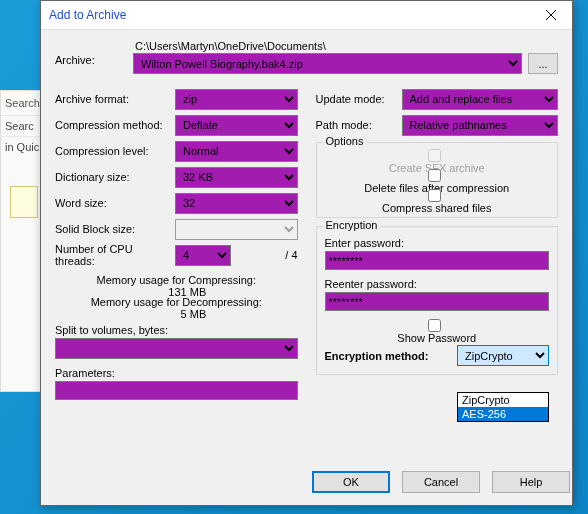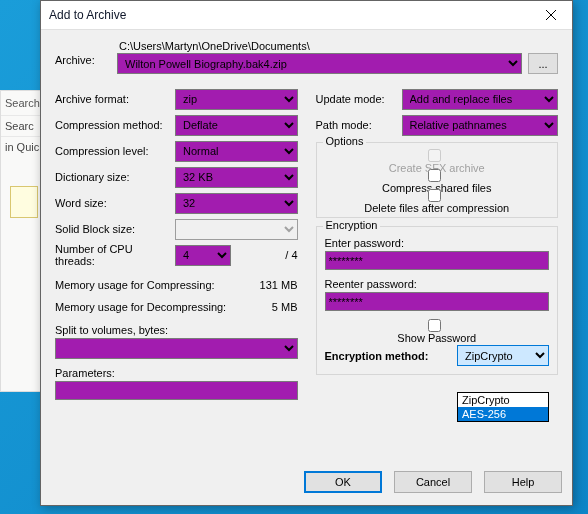--- a/index.html
+++ b/index.html
@@ -61,38 +61,38 @@
   flex-direction: column;
 }
 .titlebar {
   height: 28px;
   background: #fff;
   display: flex;
   align-items: center;
   padding: 0 0 0 8px;
   border-bottom: 1px solid #e0e0e0;
 }
-.titlebar .title { flex: 1; font-size: 12px; color: #0f172a; }
+.titlebar .title { flex: 1; font-size: 12px; color: #1d4ed8; }
 .titlebar .close {
   width: 42px;
   height: 28px;
   display: flex;
   align-items: center;
   justify-content: center;
   cursor: pointer;
 }
 .titlebar .close svg { width: 10px; height: 10px; }
 .content {
   flex: 1;
   padding: 10px 14px 6px 14px;
   overflow: hidden;
   color: #000;
 }
 .path-row { display: flex; margin-bottom: 2px; }
-.path-col { flex: 1; margin-left: 10px; }
+.path-col { flex: 1; margin-left: 26px; }
 .path-text { font-size: 11px; margin-bottom: 1px; padding-left: 2px; }
 .combo, input[type="text"], input[type="password"] {
   font-family: inherit;
   font-size: 11px;
   border: 1px solid #7a7a7a;
   background: #a21caf;
   height: 19px;
   padding: 0 3px;
   box-sizing: border-box;
 }
@@ -116,21 +116,21 @@
 .form-row {
   display: flex;
   align-items: center;
   height: 26px;
 }
 .form-row .lbl { width: 120px; }
 .form-row .ctrl { flex: 1; }
 .form-row select, .form-row input { width: 100%; }
 .thread-row select { width: 56px; }
 .thread-total { margin-left: 8px; }
-.mem-row { display: flex; height: 22px; align-items: center; }
+.mem-row { display: flex; height: 22px; align-items: center; flex-direction: column; }
 .mem-row .ml { flex: 1; }
 .mem-row .mv { text-align: right; width: 60px; }
 .fieldset {
   border: 1px solid #d6d6d6;
   margin: 4px 0 8px 0;
   padding: 6px 8px 8px 8px;
   position: relative;
 }
 .fieldset .legend {
   position: absolute;
@@ -156,21 +156,21 @@
 }
 .dropdown-open .opt { padding: 1px 4px; }
 .dropdown-open .opt.sel { background: #0078d7; color: #fff; }
 .split-label { margin: 6px 0 2px 0; }
 .param-label { margin: 8px 0 2px 0; }
 .full-input { width: 100%; }
 .buttons {
   display: flex;
   justify-content: flex-end;
   gap: 12px;
-  padding: 10px 10px 12px 0;
+  padding: 10px 2px 12px 0;
   border-top: 0;
 }
 .btn {
   width: 78px;
   height: 22px;
   border: 1px solid #adadad;
   background: #e1e1e1;
   font-size: 11px;
   cursor: pointer;
 }
@@ -285,25 +285,25 @@
         </div>
 
         <div class="fieldset">
           <div class="legend">Options</div>
           <div class="chk-row disabled-chk">
             <input type="checkbox" disabled="" style="">
             <span>Create SFX archive</span>
           </div>
           <div class="chk-row">
             <input type="checkbox" style="">
-            <span>Compress shared files</span>
+            <span>Delete files after compression</span>
           </div>
           <div class="chk-row">
             <input type="checkbox" style="">
-            <span>Delete files after compression</span>
+            <span>Compress shared files</span>
           </div>
         </div>
 
         <div class="fieldset">
           <div class="legend">Encryption</div>
           <div class="enc-label">Enter password:</div>
           <input type="text" class="enc-input" value="********" style="">
           <div class="enc-label" style="margin-top:8px;">Reenter password:</div>
           <input type="text" class="enc-input" value="********" style="">
           <div class="chk-row" style="margin-top:8px;">

